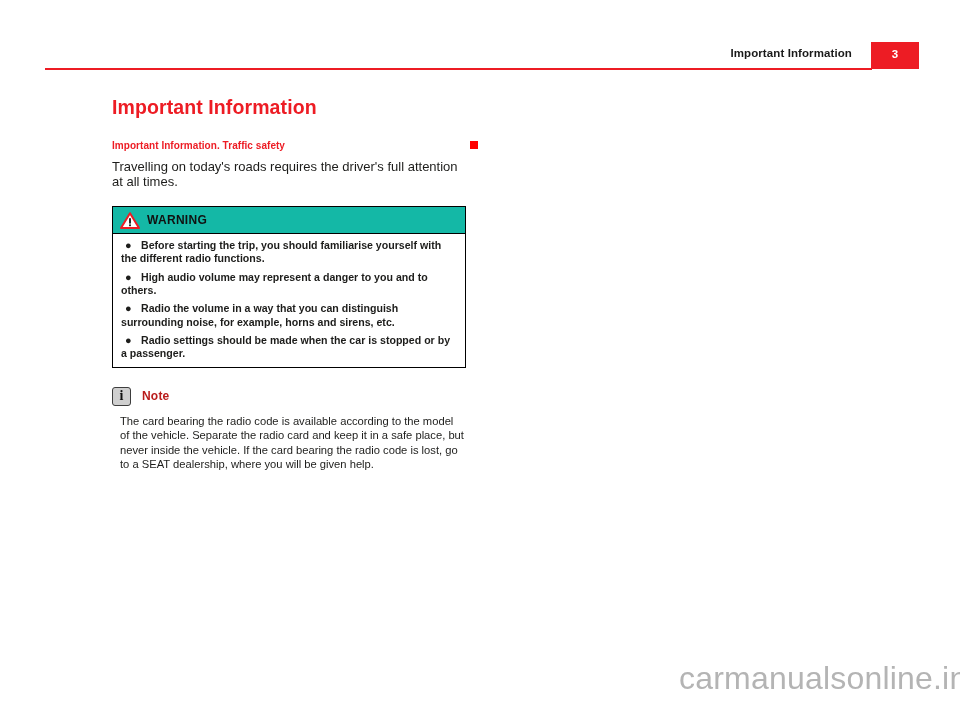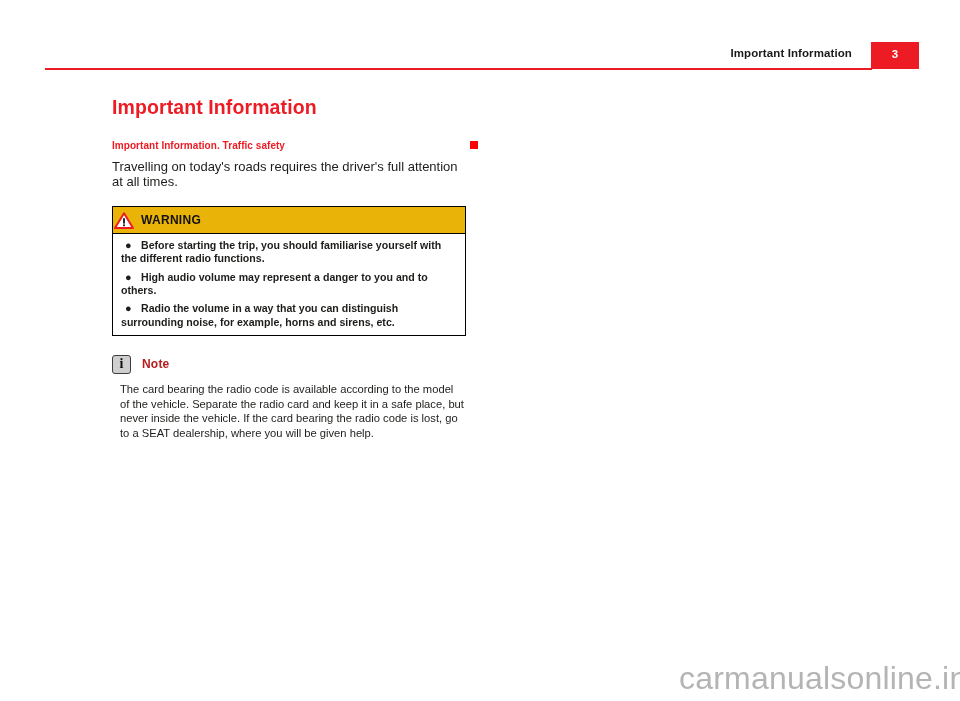--- a/index.html
+++ b/index.html
@@ -95,26 +95,26 @@
 
   
   .warning-box {
     border: 1px solid #000000;
     width: 354px;
     margin-top: 17px;
     background: #ffffff;
     box-sizing: border-box;
   }
   .warning-head {
-    background: #eab308;
+    background: #14b8a6;
     border-bottom: 1px solid #000000;
     height: 26px;
     display: flex;
     align-items: center;
-    padding-left: 1px;
+    padding-left: 7px;
   }
   .warning-triangle {
     width: 20px;
     height: 17px;
     margin-right: 7px;
     display: block;
   }
   .warning-label {
     font-size: 12px;
     font-weight: bold;
@@ -231,20 +231,21 @@
         <path d="M10 1.2 L19 16 L1 16 Z" fill="#ffffff" stroke="#ed1c24" stroke-width="2" stroke-linejoin="round"></path>
         <rect x="9.1" y="6.2" width="1.8" height="5.4" fill="#111111"></rect>
         <rect x="9.1" y="12.4" width="1.8" height="1.8" fill="#111111"></rect>
       </svg>
       <span class="warning-label">WARNING</span>
     </div>
     <div class="warning-body">
       <p class="warn-item"><span class="warn-bullet">●</span><span>Before starting the trip, you should familiarise yourself with the different radio functions.</span></p>
       <p class="warn-item"><span class="warn-bullet">●</span><span>High audio volume may represent a danger to you and to others.</span></p>
       <p class="warn-item"><span class="warn-bullet">●</span><span>Radio the volume in a way that you can distinguish surrounding noise, for example, horns and sirens, etc.</span></p>
+      <p class="warn-item"><span class="warn-bullet">●</span><span>Radio settings should be made when the car is stopped or by a passenger.</span></p>
     </div>
   </div>
 
   <div class="note-block">
     <div class="note-head">
       <span class="note-icon">
         <span class="note-icon-glyph">i</span>
       </span>
       <span class="note-label">Note</span>
     </div>

